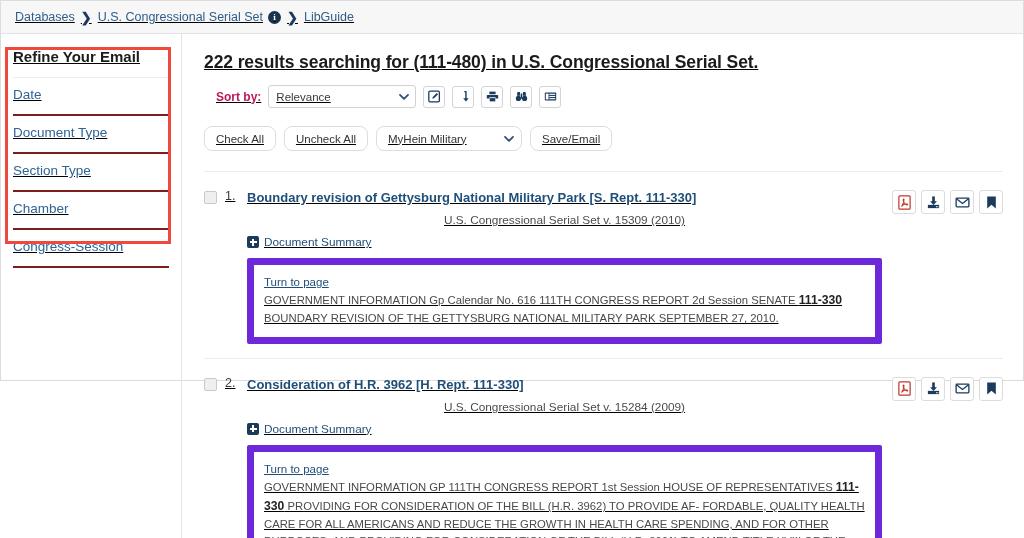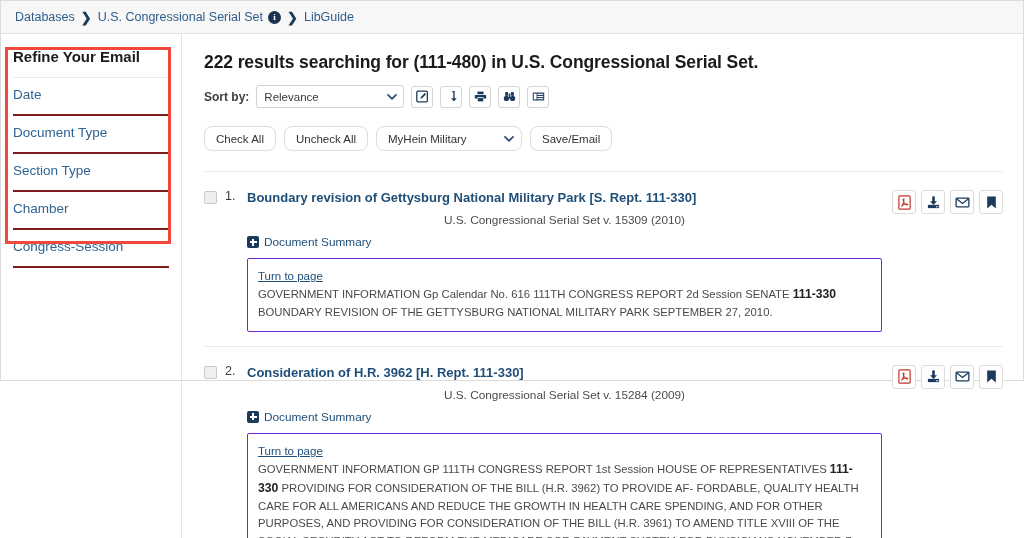--- a/index.html
+++ b/index.html
@@ -9,20 +9,21 @@
     width: 1024px; height: 538px;
     background: #ffffff;
     font-family: "Liberation Sans", sans-serif;
     overflow: hidden;
   }
   .page {
     position: relative;
     width: 1024px; height: 381px;
     background: #ffffff;
     border: 1px solid #dcdcdc;
+    text-decoration: underline;
   }
 
   
   .breadcrumb {
     height: 33px;
     background: #f7f7f7;
     border-bottom: 1px solid #e2e2e2;
     display: flex;
     align-items: center;
     padding-left: 14px;
@@ -79,21 +80,21 @@
     flex: 1 1 auto;
     padding: 18px 20px 0 22px;
     min-width: 0;
   }
   .results-title {
     font-size: 17.5px; font-weight: bold; color: #1b1b1b;
     margin: 0 0 12px 0; letter-spacing: -.1px;
   }
 
   .sortbar { display: flex; align-items: center; gap: 7px; margin-bottom: 18px; }
-  .sortbar-label { font-size: 12px; font-weight: bold; color: #404040; }
+  .sortbar-label { font-size: 12px; font-weight: bold; color: #be185d; margin-left: 12px; }
   .sort-select {
     width: 148px; height: 23px;
     border: 1px solid #d2d2d2; border-radius: 3px;
     background: #fff;
     font-size: 11.5px; color: #3a3a3a;
     padding: 0 18px 0 7px;
     position: relative;
     display: flex; align-items: center;
     cursor: pointer;
   }
@@ -173,21 +174,21 @@
     margin-right: 5px; flex: 0 0 12px;
     position: relative;
   }
   .plus-box::before, .plus-box::after {
     content: ""; position: absolute; background: #fff;
   }
   .plus-box::before { width: 7px; height: 1.8px; left: 2.5px; top: 5.1px; }
   .plus-box::after  { height: 7px; width: 1.8px; top: 2.5px; left: 5.1px; }
 
   .snippet {
-    border: 1px solid #6d28d9;
+    border: 7px solid #6d28d9;
     border-radius: 2px;
     padding: 7px 10px 9px 10px;
     margin-top: 9px;
     background: #fff;
   }
   .turn-link {
     font-size: 11.5px; color: #1f4e79;
     text-decoration: underline; cursor: pointer;
     display: inline-block; margin-bottom: 3px;
   }

